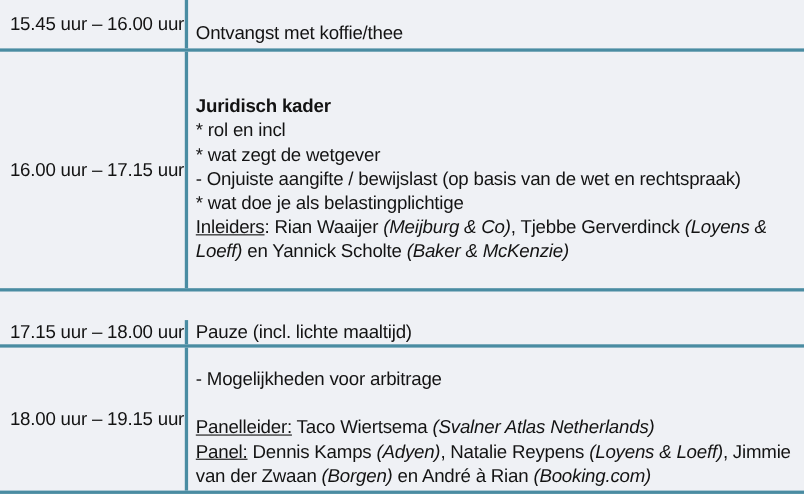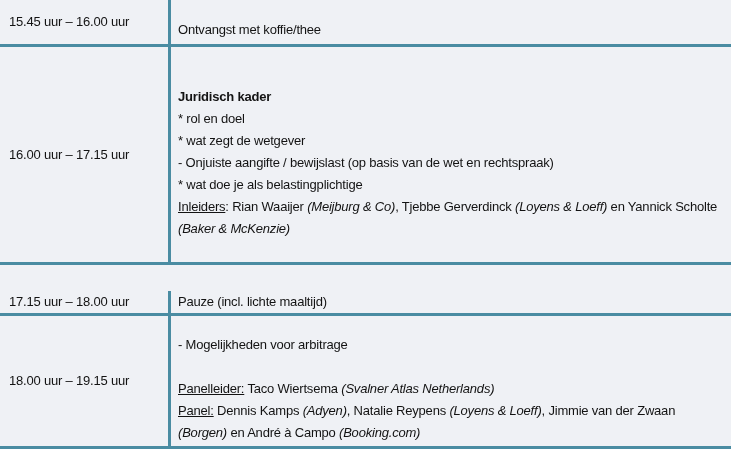--- a/index.html
+++ b/index.html
@@ -8,21 +8,21 @@
     background: #eff1f5;
     font-family: "Liberation Sans", sans-serif;
     color: #131313;
   }
   .agenda-table {
     width: 731px;
     height: 449px;
     display: flex;
     flex-direction: column;
     background: #eff1f5;
-    font-size: 13px;
+    font-size: 17px;
     letter-spacing: -0.2px;
     line-height: 22px;
   }
   .schedule-row {
     display: flex;
     border-bottom: 3px solid #4a8ca2;
   }
   .schedule-row.r0 { height: 47px; }
   .schedule-row.r1 { height: 218px; }
   .schedule-row.r2 { height: 51px; align-items: flex-end; }
@@ -56,35 +56,35 @@
     <div class="schedule-row r0">
       <div class="time-cell">15.45 uur – 16.00 uur</div>
       <div class="session-cell">
         <div class="session-line"><span>Ontvangst met koffie/thee</span></div>
       </div>
     </div>
     <div class="schedule-row r1">
       <div class="time-cell">16.00 uur – 17.15 uur</div>
       <div class="session-cell">
         <div class="session-line"><span class="seg-bold">Juridisch kader</span></div>
-        <div class="session-line"><span>* rol en doel</span></div>
+        <div class="session-line"><span>* rol en incl</span></div>
         <div class="session-line"><span>* wat zegt de wetgever</span></div>
         <div class="session-line"><span>- Onjuiste aangifte / bewijslast (op basis van de wet en rechtspraak)</span></div>
         <div class="session-line"><span>* wat doe je als belastingplichtige</span></div>
         <div class="session-line"><span class="seg-underline">Inleiders</span><span>: Rian Waaijer </span><span class="seg-italic">(Meijburg &amp; Co)</span><span>, Tjebbe Gerverdinck </span><span class="seg-italic">(Loyens &amp; Loeff)</span><span> en Yannick Scholte </span><span class="seg-italic">(Baker &amp; McKenzie)</span></div>
       </div>
     </div>
     <div class="schedule-row r2">
       <div class="time-cell">17.15 uur – 18.00 uur</div>
       <div class="session-cell">
         <div class="session-line"><span>Pauze (incl. lichte maaltijd)</span></div>
       </div>
     </div>
     <div class="schedule-row r3">
       <div class="time-cell">18.00 uur – 19.15 uur</div>
       <div class="session-cell">
         <div class="session-line"><span>- Mogelijkheden voor arbitrage</span></div>
         <div class="session-line"><span></span></div>
         <div class="session-line"><span class="seg-underline">Panelleider:</span><span> Taco Wiertsema </span><span class="seg-italic">(Svalner Atlas Netherlands)</span></div>
-        <div class="session-line"><span class="seg-underline">Panel:</span><span> Dennis Kamps </span><span class="seg-italic">(Adyen)</span><span>, Natalie Reypens </span><span class="seg-italic">(Loyens &amp; Loeff)</span><span>, Jimmie van der Zwaan </span><span class="seg-italic">(Borgen)</span><span> en André à Campo </span><span class="seg-italic">(Booking.com)</span></div>
+        <div class="session-line"><span class="seg-underline">Panel:</span><span> Dennis Kamps </span><span class="seg-italic">(Adyen)</span><span>, Natalie Reypens </span><span class="seg-italic">(Loyens &amp; Loeff)</span><span>, Jimmie van der Zwaan </span><span class="seg-italic">(Borgen)</span><span> en André à Rian </span><span class="seg-italic">(Booking.com)</span></div>
       </div>
     </div>
   </div>
 
 </body></html>

